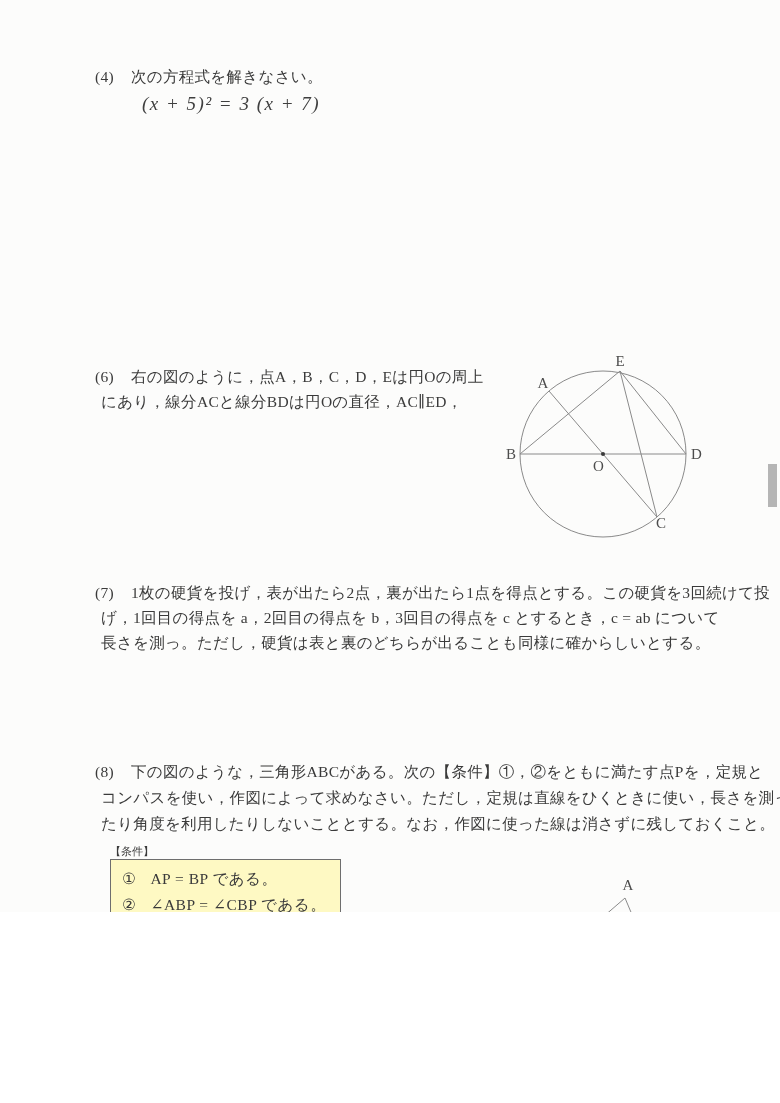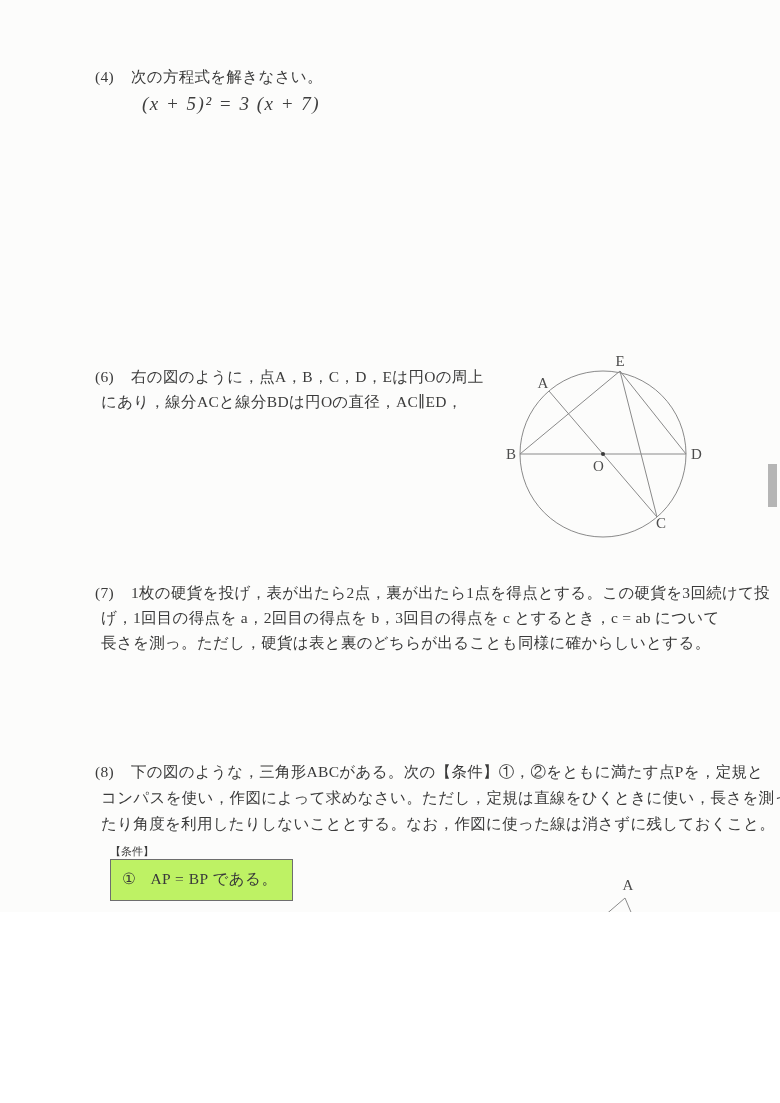--- a/index.html
+++ b/index.html
@@ -10,21 +10,21 @@
   .abs{position:absolute;}
   .line{font-size:15.5px;line-height:25px;white-space:nowrap;letter-spacing:.3px;}
   .pnum{display:inline-block;margin-right:17px;}
   .indent{margin-left:6px;}
   .equation{font-size:19px;font-style:italic;letter-spacing:1.5px;color:#3f3f3f;}
   .figure{display:block;}
   .figure .stroke{stroke:#8a8a8a;fill:none;stroke-width:1;}
   .figure text{font-size:15px;fill:#4c4c4c;font-family:"Liberation Serif","DejaVu Serif",serif;}
   .figure .dot{fill:#3a3a3a;stroke:none;}
   .cond-title{font-size:11px;line-height:20px;text-align:right;}
-  .cond-box{border:1.3px solid #6e6e6e;padding:6px 14px 8px 11px;background:#bef264;}
+  .cond-box{border:1.3px solid #6e6e6e;padding:6px 14px 8px 11px;background:#fef9c3;}
   .cond-row{font-size:15.5px;line-height:26px;white-space:nowrap;letter-spacing:.5px;}
   .cond-num{display:inline-block;margin-right:14px;}
   .pagenum{font-size:15.5px;letter-spacing:1px;text-align:center;width:100%;color:#4a4a4a;}
   .scan-bar{background:#b5b5b5;}
 </style>
 </head>
 <body>
 
 <div class="sheet">
 
@@ -72,20 +72,23 @@
     <div class="line indent" style="line-height:26px;">コンパスを使い，作図によって求めなさい。ただし，定規は直線をひくときに使い，長さを測っ</div>
     <div class="line indent" style="line-height:26px;">たり角度を利用したりしないこととする。なお，作図に使った線は消さずに残しておくこと。</div>
   </div>
 
   <div class="abs cond-title" style="left:110px;top:841px;">【条件】</div>
 
   <div class="abs cond-box" style="left:110px;top:859px;">
     <div class="cond-row">
       <span class="cond-num">①</span><span>AP = BP である。</span>
     </div>
+    <div class="cond-row">
+      <span class="cond-num">②</span><span>∠ABP = ∠CBP である。</span>
+    </div>
   </div>
 
   <svg class="abs figure" style="left:455px;top:873px;" width="255" height="172" viewBox="0 0 255 172">
     <path class="stroke" d="M170,25 L25,150 L222,148 Z"></path>
     <text x="173" y="17" text-anchor="middle">A</text>
     <text x="8" y="156">B</text>
     <text x="228" y="158">C</text>
   </svg>
 
   <div class="abs pagenum" style="left:0;top:1045px;">− 2 −</div>

